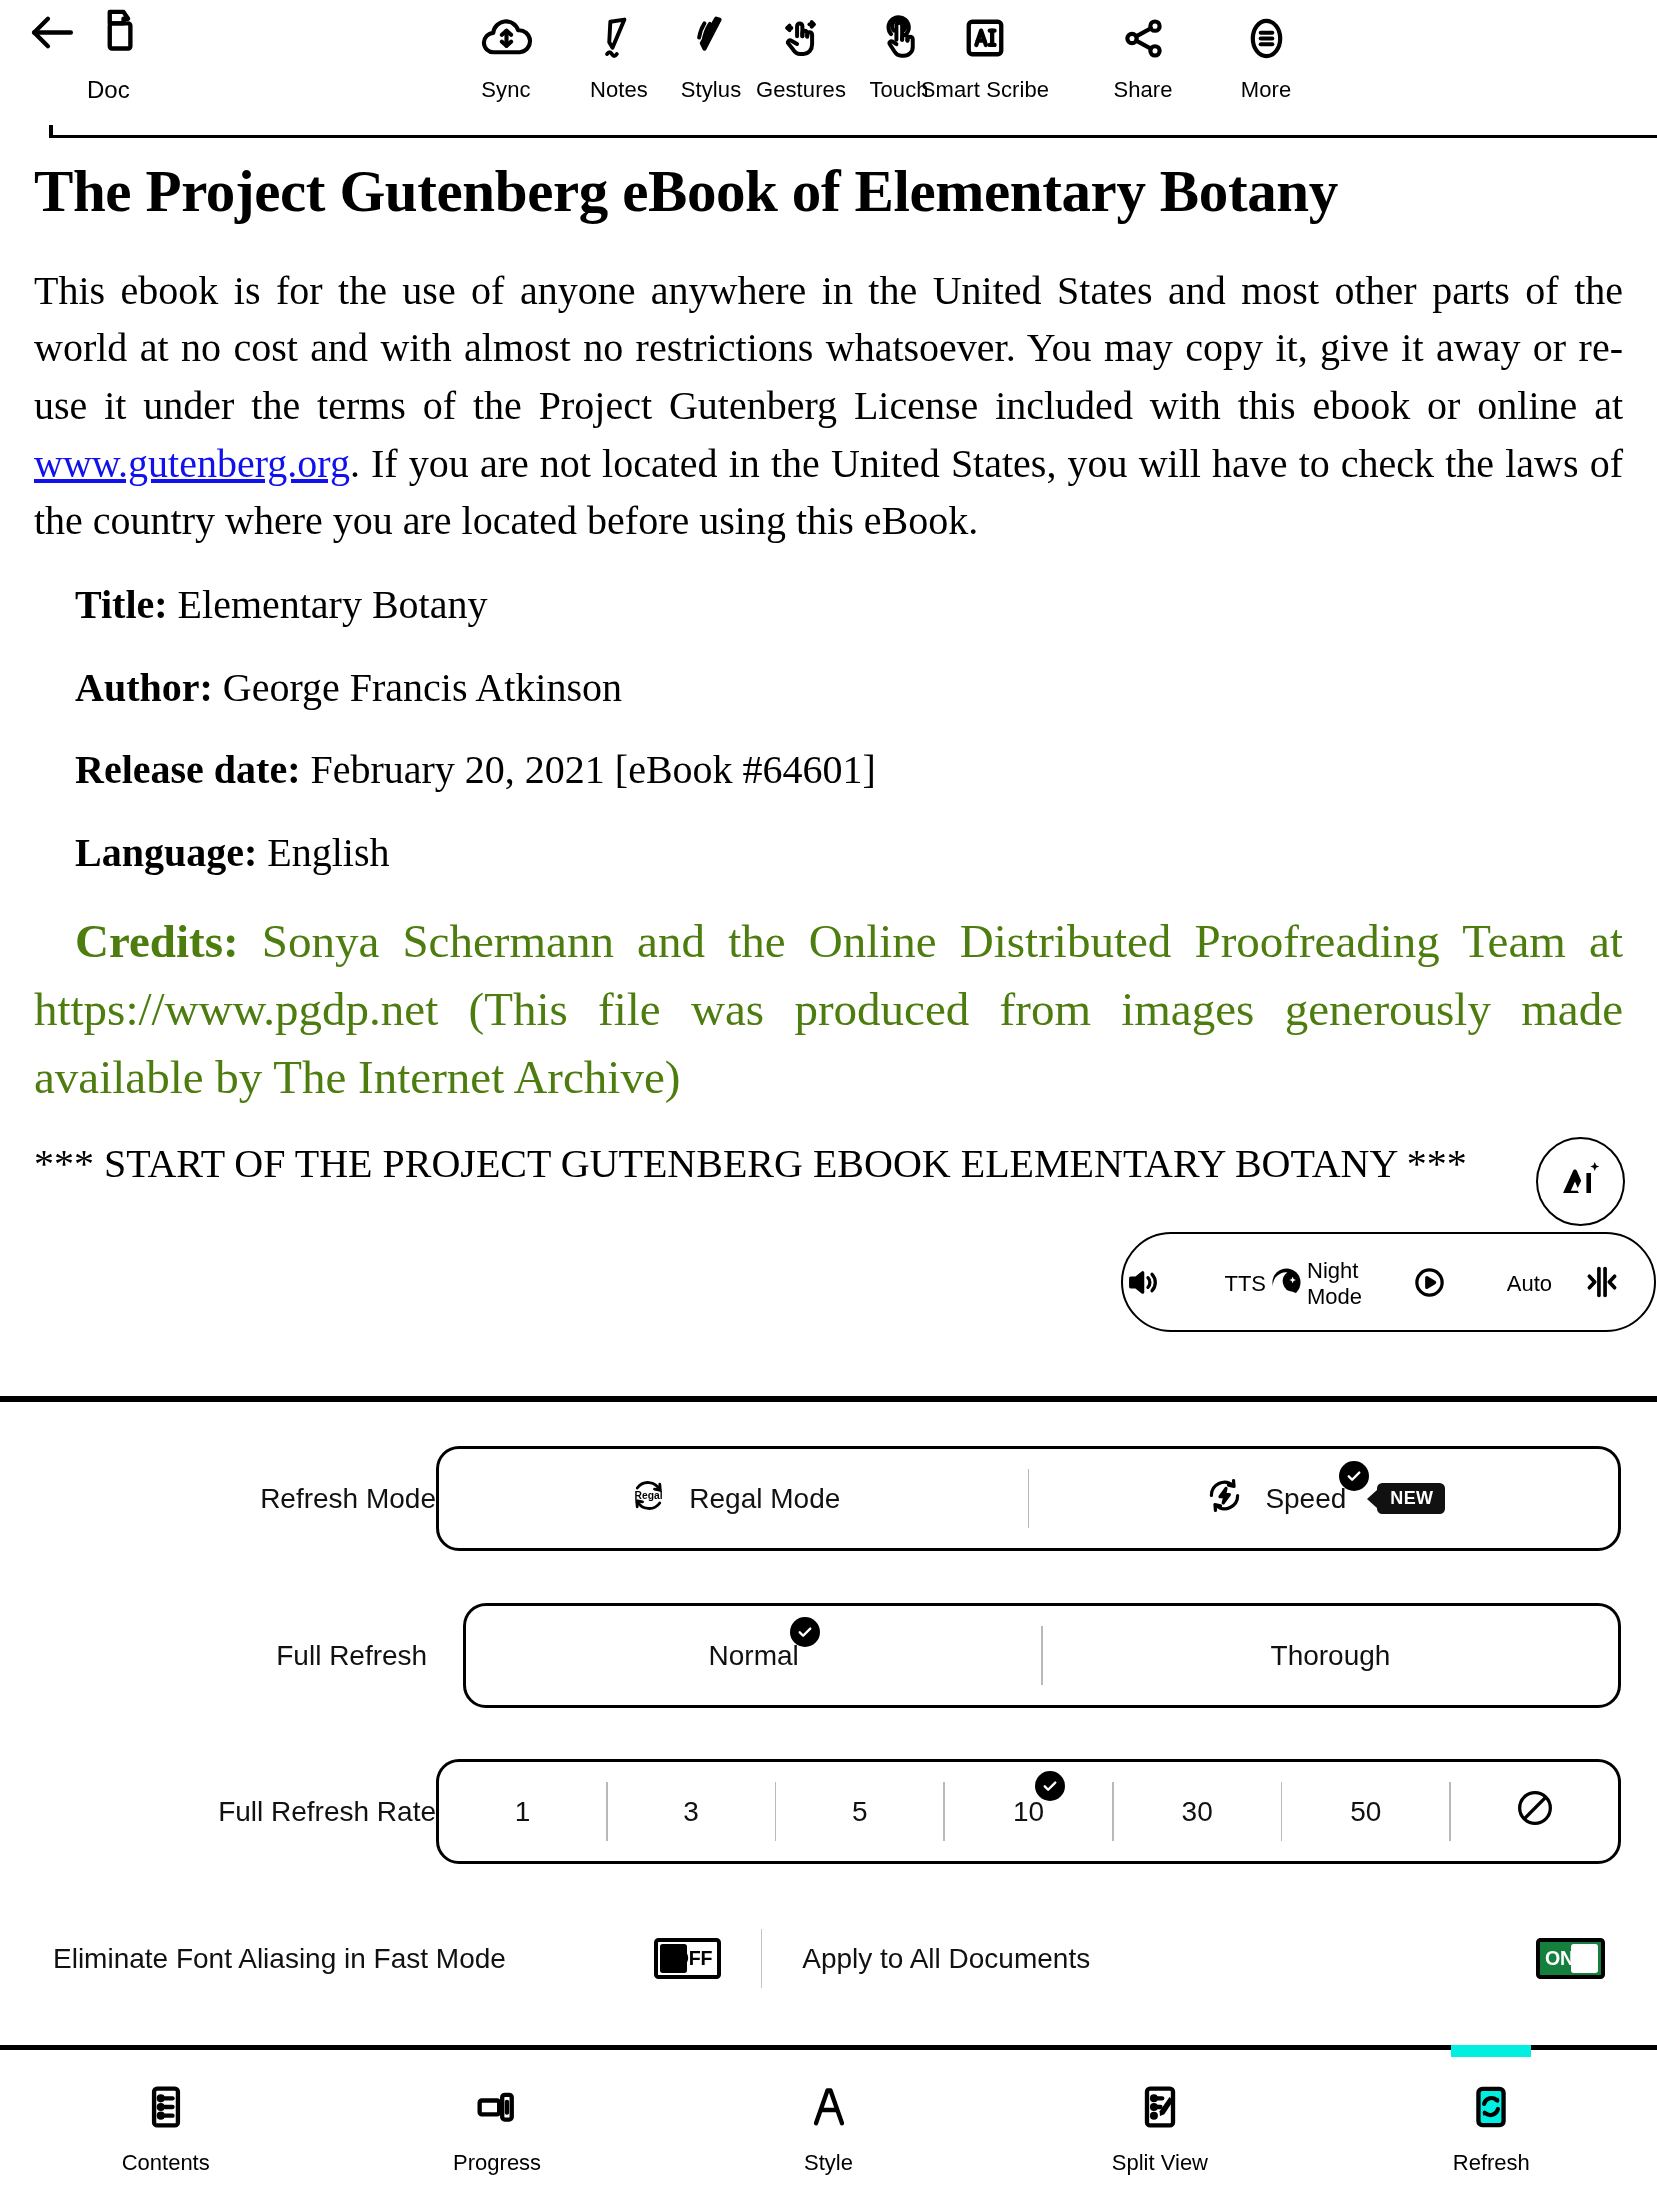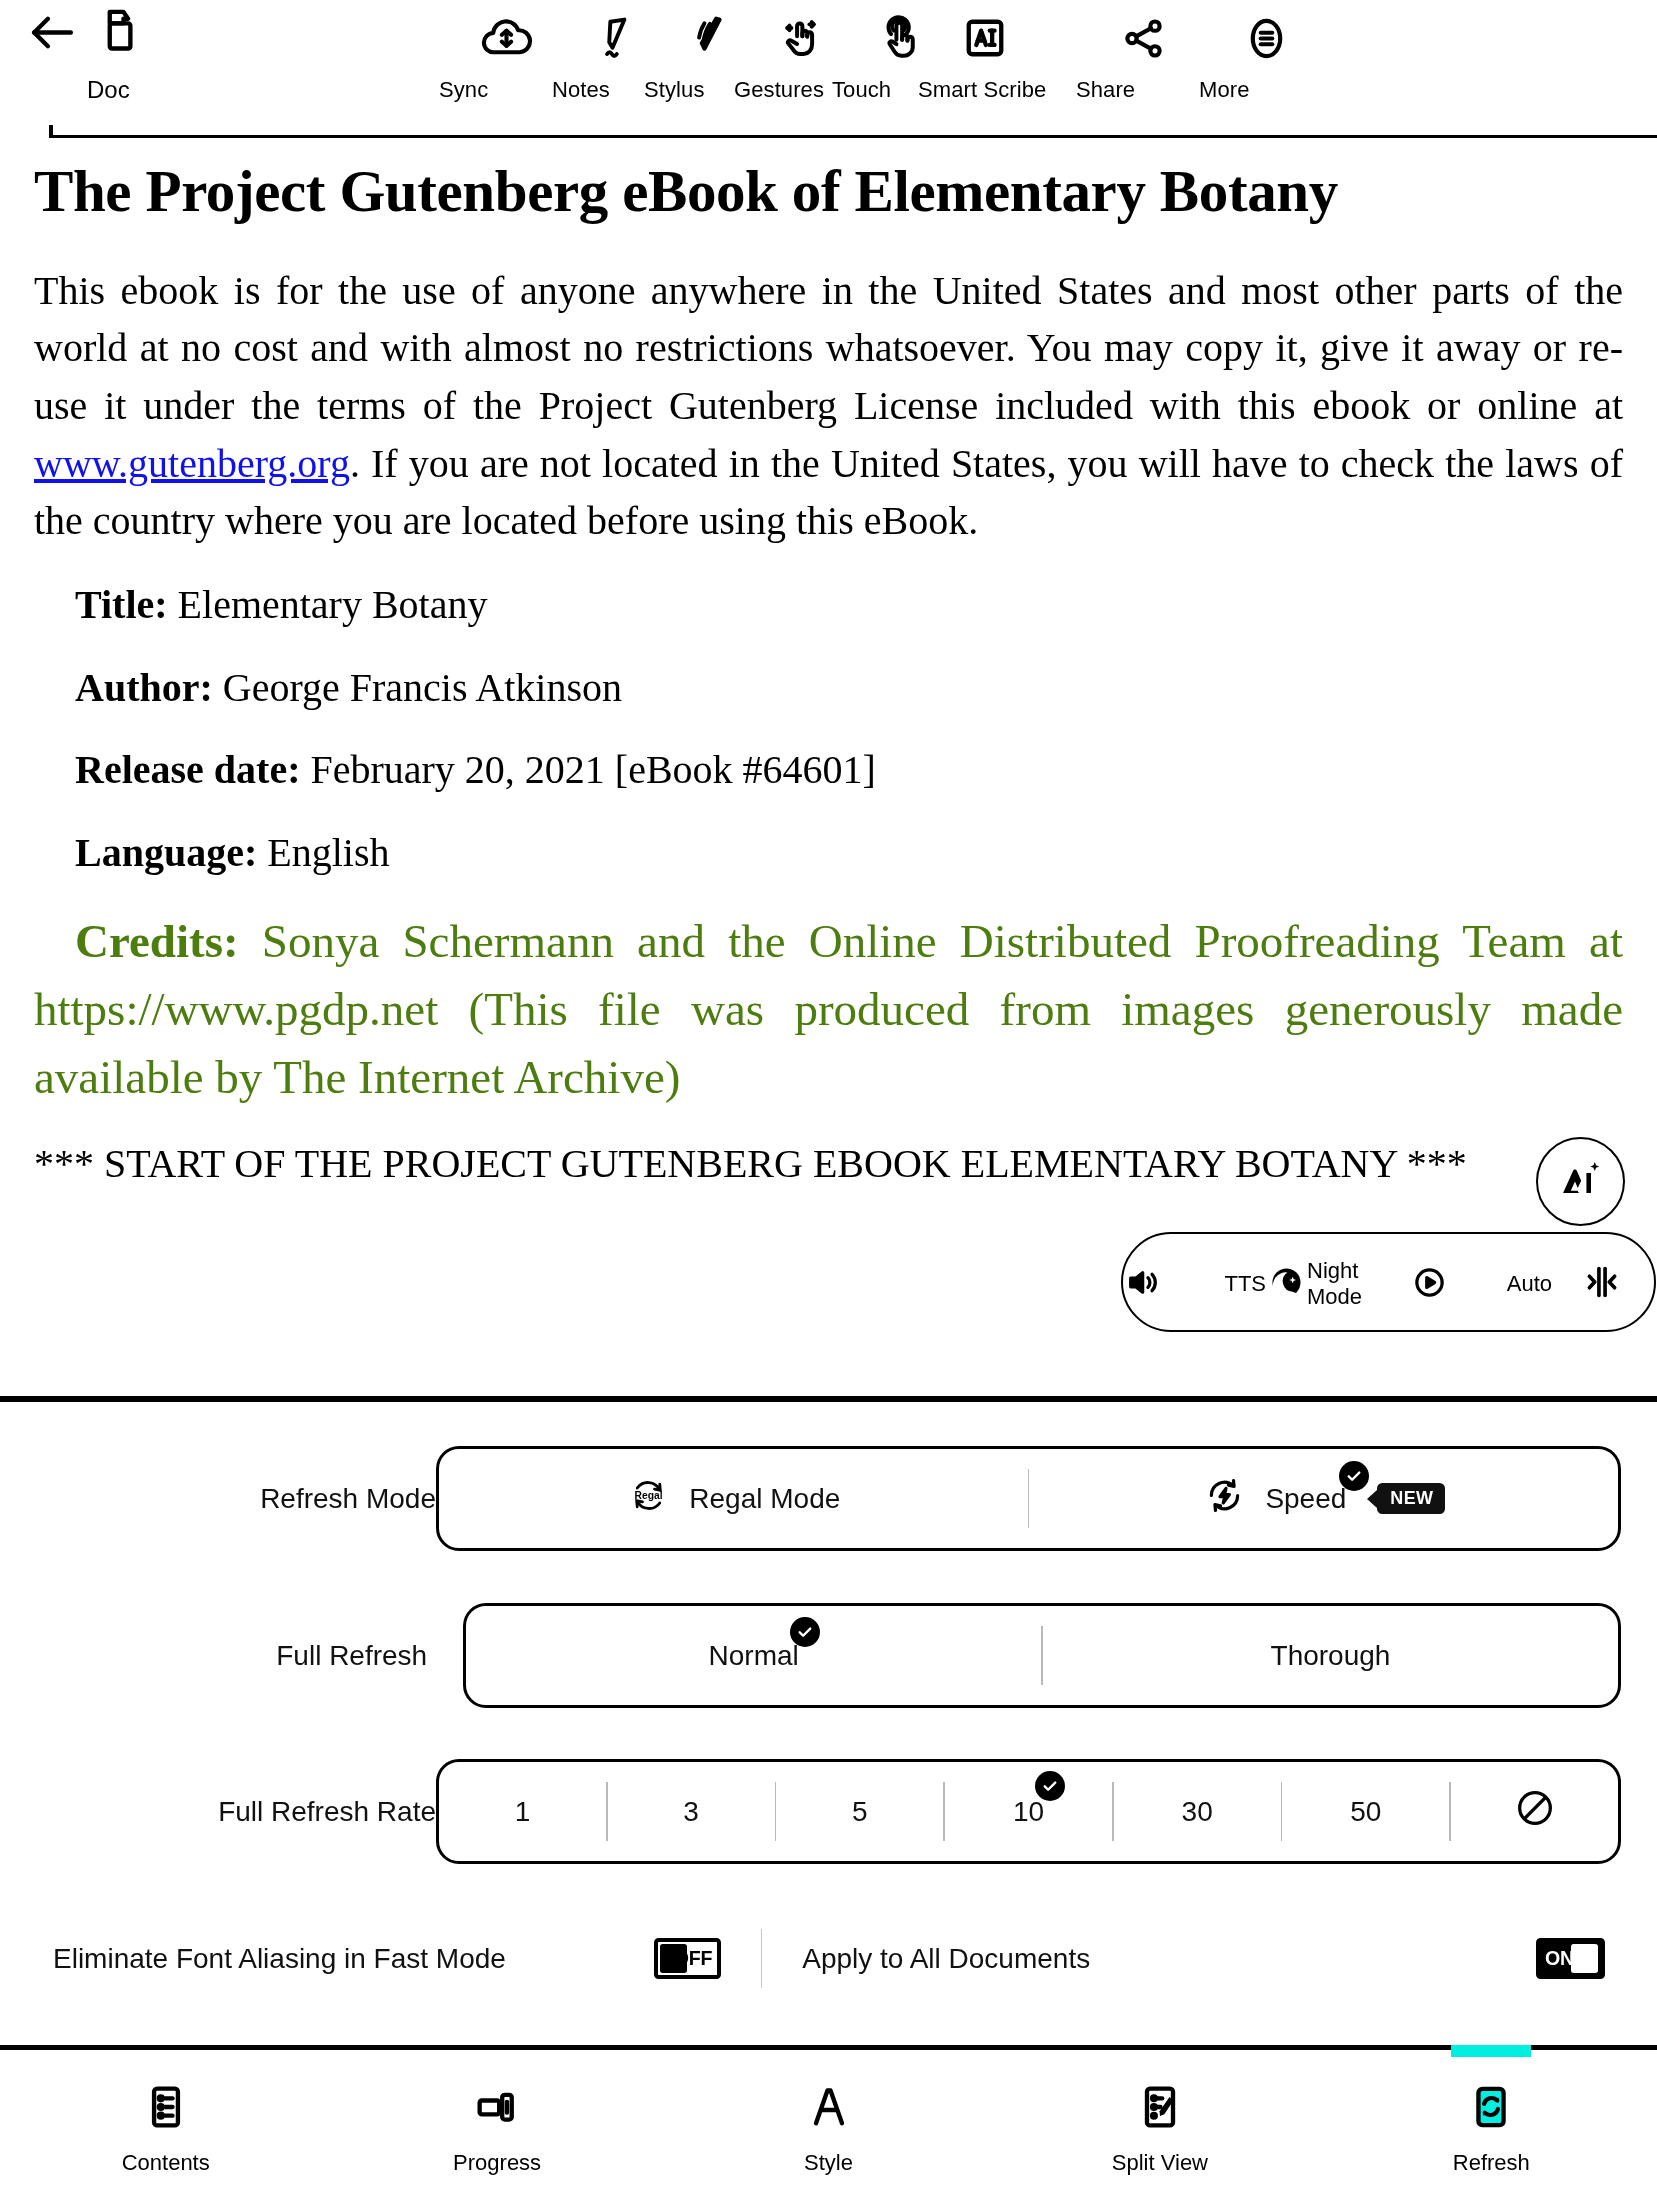--- a/index.html
+++ b/index.html
@@ -11,21 +11,21 @@
   }
   .screen { position: relative; width: 1657px; height: 2210px; background: #fff; }
 
   
   .toolbar {
     position: absolute; top: 0; left: 0; width: 1657px; height: 135px;
     background: #fff;
   }
   .tb-item {
     position: absolute; top: 5.3px;
-    display: flex; flex-direction: column; 
+    display: flex; flex-direction: column; align-items: center;
     width: 134px;
   }
   .tb-ico { height: 66px; display: flex; align-items: center; justify-content: center; }
   .tb-lbl { font-size: 22px; color: #000; margin-top: 5.3px; letter-spacing: 0.1px; }
   .backrow { position: absolute; top: 5.3px; left: 25px; display:flex; align-items:center; gap: 16px; }
   .backrow .lbl { position:absolute; top:71px; left:62px; font-size:24px; }
 
   
   .doc-rule { position: absolute; top: 135px; left: 0; width: 1657px; height: 2.7px; background: #000; }
   .doc-tab {
@@ -120,21 +120,21 @@
   .tg-label { font-size: 28px; color: #111; }
   .toggle {
     width: 71px; height: 41px; border: 4.5px solid #000; border-radius: 4.5px;
     display: flex; align-items: center; position: relative;
   }
   .toggle .knob { width: 27px; height: 28.5px; border-radius: 2.7px; position: absolute; }
   .toggle .txt { position: absolute; font-size: 19.6px; font-weight: 700; letter-spacing: -0.3px; }
   .toggle.off { background: #fff; }
   .toggle.off .knob { background: #000; left: 2.7px; }
   .toggle.off .txt { color: #000; right: 4.5px; }
-  .toggle.on { background: #000000; padding-left: 36px; }
+  .toggle.on { background: #15803d; padding-left: 36px; }
   .toggle.on .knob { background: #fff; right: 2.7px; }
   .toggle.on .txt { color: #fff; left: 5.3px; }
   .vdiv { width: 1.8px; height: 59px; background: #c4c4c4; }
 
   
   .bottom-rule { position: absolute; top: 2045px; left: 0; width: 1657px; height: 5.3px; background: #000; }
   .bottomnav {
     position: absolute; top: 2050px; left: 0; width: 1657px; height: 160px;
     background: #fff; display: flex; align-items: flex-start;
   }

